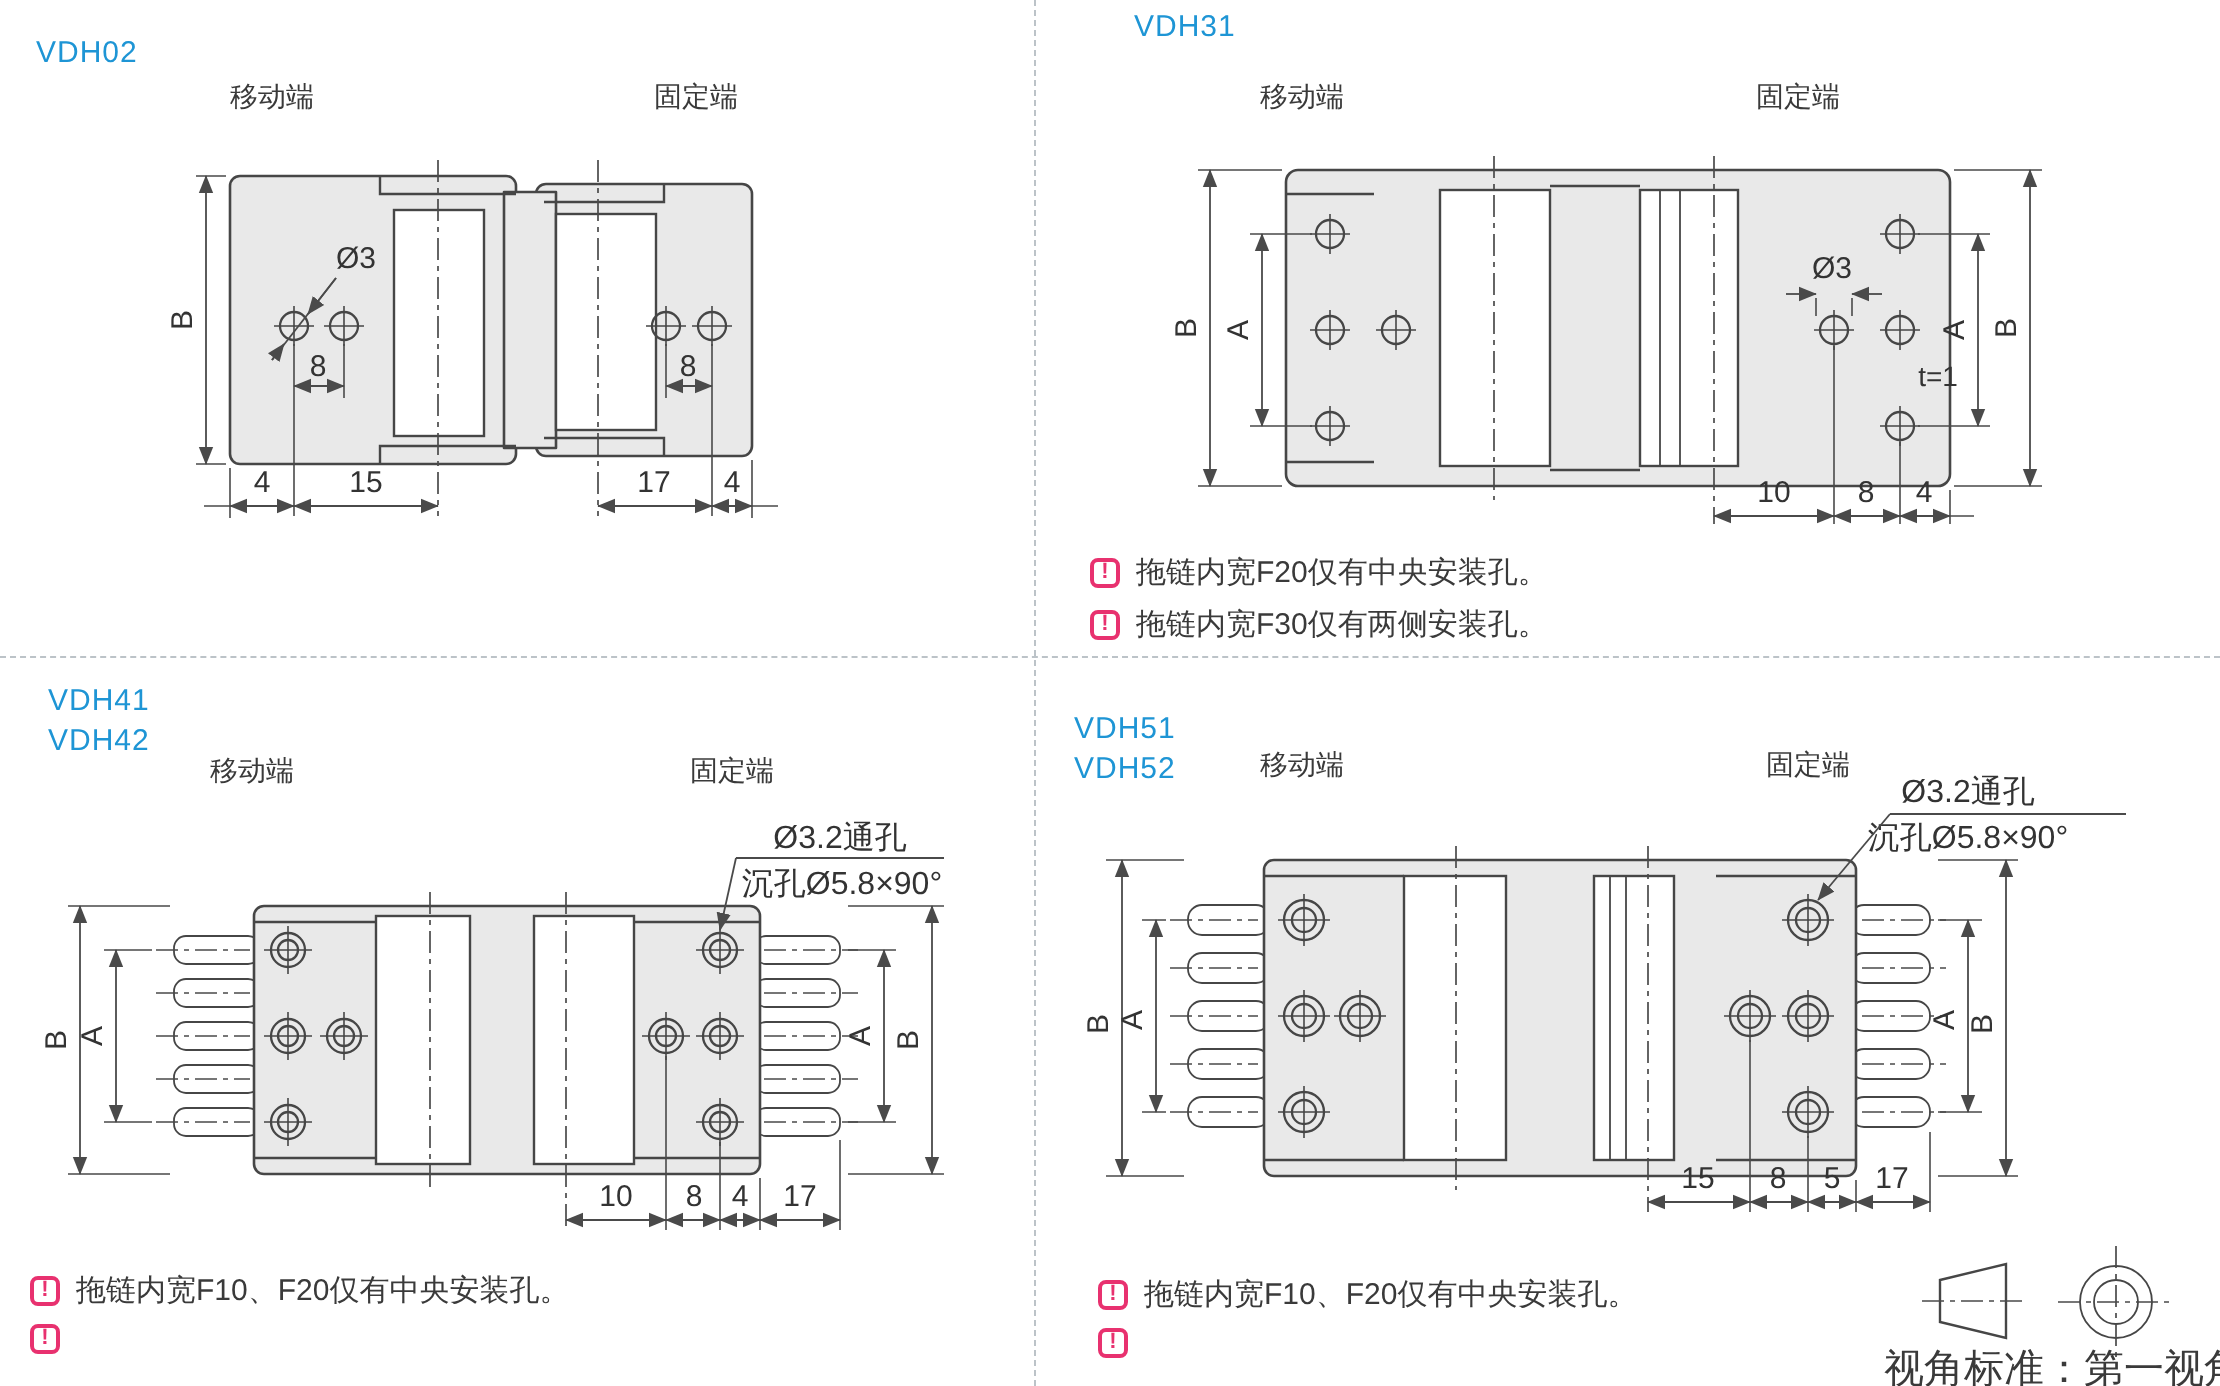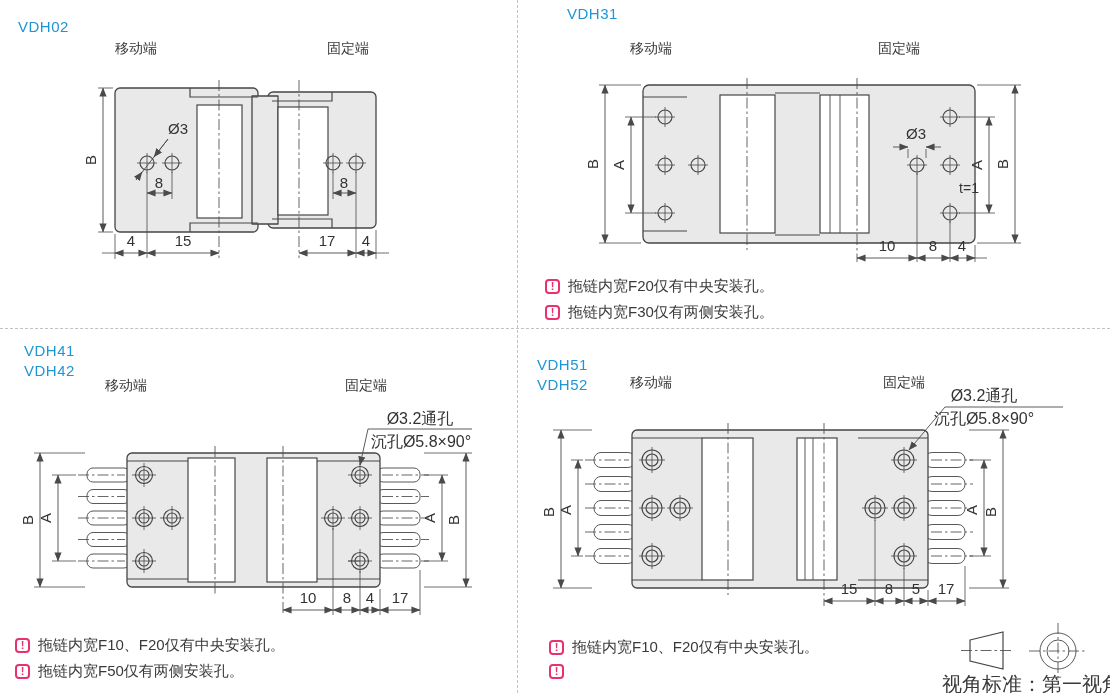--- a/index.html
+++ b/index.html
@@ -288,21 +288,20 @@
     </div>
     <div class="endlbl" style="left:105px;top:49px;">移动端</div>
     <div class="endlbl" style="left:345px;top:49px;">固定端</div>
     <div class="notes" style="left:15px;top:308px;">
       <div class="note">
         <span class="nicon">!</span>
         <span class="ntext">拖链内宽F10、F20仅有中央安装孔。</span>
       </div>
       <div class="note">
         <span class="nicon">!</span>
-        <span class="ntext">拖链内宽F50仅有两侧安装孔。</span>
       </div>
     </div>
   </div>
 
   <div class="panel" style="left:517px;top:328px;width:593px;height:365px;">
     <svg width="593" height="365" viewBox="0 0 593 365">
       <g>
         <rect class="thin" x="77" y="124.5" width="41" height="15" rx="7"></rect>
         <rect class="thin" x="77" y="148.5" width="41" height="15" rx="7"></rect>
         <rect class="thin" x="77" y="172.5" width="41" height="15" rx="7"></rect>

